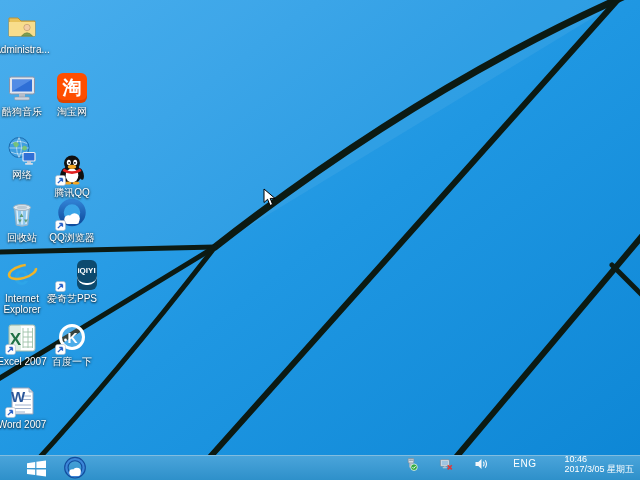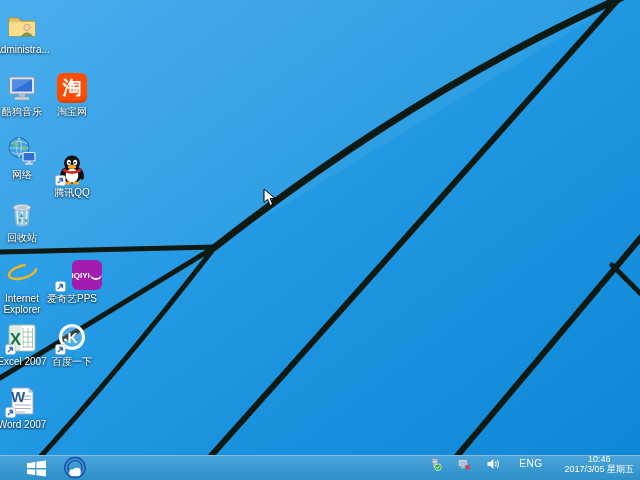--- a/index.html
+++ b/index.html
@@ -17,39 +17,39 @@
   .label{font-size:10px;line-height:11px;color:#fff;text-align:center;
          text-shadow:0 1px 2px rgba(0,0,0,.8),0 0 3px rgba(0,0,0,.5);
          max-width:60px;}
   .badge{position:absolute;left:0;bottom:0;width:11px;height:11px;}
 
   
   .sq{display:flex;align-items:center;justify-content:center;
       box-sizing:border-box;}
   .taobao-sq{width:30px;height:30px;border-radius:6px;background:#ff4e00;
       color:#fff;font-size:19px;font-weight:bold;box-shadow:inset 0 -3px 0 rgba(0,0,0,.12);}
-  .iqiyi-sq{width:30px;height:30px;border-radius:6px;background:#a21caf;
+  .iqiyi-sq{width:30px;height:30px;border-radius:6px;background:#0c4a6e;
       position:relative;color:#fff;font-size:8px;font-weight:bold;
-      flex-direction:row;margin-left:29px;}
+      flex-direction:column;margin-left:29px;}
   .iqiyi-swoosh{width:20px;height:7px;border:2px solid #fff;border-top:none;
       border-left:none;border-right:none;border-radius:0 0 10px 10px;margin-top:1px;}
 
   
   #taskbar{position:absolute;left:0;bottom:0;width:640px;height:25px;
            background:linear-gradient(#4aa4da,#2e90ca);
            border-top:1px solid rgba(255,255,255,.4);
            box-sizing:border-box;display:flex;align-items:center;}
   .tb-btn{height:24px;display:flex;align-items:center;justify-content:center;}
   #start-btn{width:44px;margin-left:14px;}
   #task-qqbrowser{width:34px;}
   #tray{position:absolute;right:3px;top:0;height:15px;display:flex;
-        align-items:center;gap:15px;}
+        align-items:center;gap:21px;}
   .tray-ico{width:14px;height:14px;display:flex;align-items:center;justify-content:center;}
   #lang{color:#fff;font-size:10px;letter-spacing:.5px;padding:0 4px;}
-  #clock{color:#fff;font-size:9px;line-height:10px;text-align:center;
+  #clock{color:#fff;font-size:9px;line-height:10px;
          padding:0 3px;white-space:nowrap;}
 
   
   #cursor{position:absolute;pointer-events:none;}
 </style>
 </head>
 <body>
 
 <div id="screen">
 
@@ -163,20 +163,35 @@
         <path d="M8.5 10 h15 l-1.8 17 q-5.7 2.4 -11.4 0 Z" fill="rgba(225,235,243,.5)" stroke="#9fb2c0" stroke-width="1"></path>
         <path d="M11 12 l1 14 M16 12.5 v14 M21 12 l-1 14" stroke="rgba(255,255,255,.75)" stroke-width="1.4" fill="none"></path>
         <ellipse cx="16" cy="9.5" rx="8.6" ry="3" fill="#dde7ee" stroke="#9fb2c0" stroke-width="1"></ellipse>
         <ellipse cx="16" cy="9.5" rx="5.2" ry="1.7" fill="#b9c9d4"></ellipse>
         <path d="M13.5 19 l2 -3.4 2 3.4 Z M12 21.5 l3.8 0 -1.9 3.2 Z M18 21.5 l3.8 0 -1.9 3.2 Z" fill="#4f8f5f" opacity=".85"></path>
       </svg>
     </div>
     <div class="label">回收站</div>
   </div>
 
+  <div class="cell" style="left:42px;top:197px">
+    <div class="art">
+      <svg viewBox="0 0 32 32" width="32" height="32">
+        <circle cx="16" cy="14.5" r="11" fill="none" stroke="url(#ring)" stroke-width="5.5"></circle>
+        <circle cx="12.5" cy="21.5" r="4.2" fill="#ffffff"></circle>
+        <circle cx="18.5" cy="20.5" r="5.3" fill="#ffffff"></circle>
+        <rect x="9.5" y="21.5" width="13.5" height="4.6" rx="2.3" fill="#ffffff"></rect>
+      </svg>
+      <svg class="badge" viewBox="0 0 10 10">
+        <rect x=".5" y=".5" width="9" height="9" rx="1.8" fill="#fff" stroke="#aab4c4" stroke-width=".5"></rect>
+        <path d="M2.6 7.4 L6.8 3.2 M6.8 3.2 H3.9 M6.8 3.2 V6.1" stroke="#2a62c8" stroke-width="1.2" fill="none"></path>
+      </svg>
+    </div>
+    <div class="label">QQ浏览器</div>
+  </div>
 
   <div class="cell" style="left:-8px;top:258px">
     <div class="art">
       <svg viewBox="0 0 32 32" width="33" height="33">
         <text x="15" y="25" text-anchor="middle" font-size="27" font-weight="bold" fill="#2ea5e8">e</text>
         <ellipse cx="16" cy="12.5" rx="13.5" ry="6" fill="none" stroke="#f0b428" stroke-width="2.4" transform="rotate(-16 16 12.5)" stroke-dasharray="52 14"></ellipse>
       </svg>
     </div>
     <div class="label">Internet Explorer</div>
   </div>

